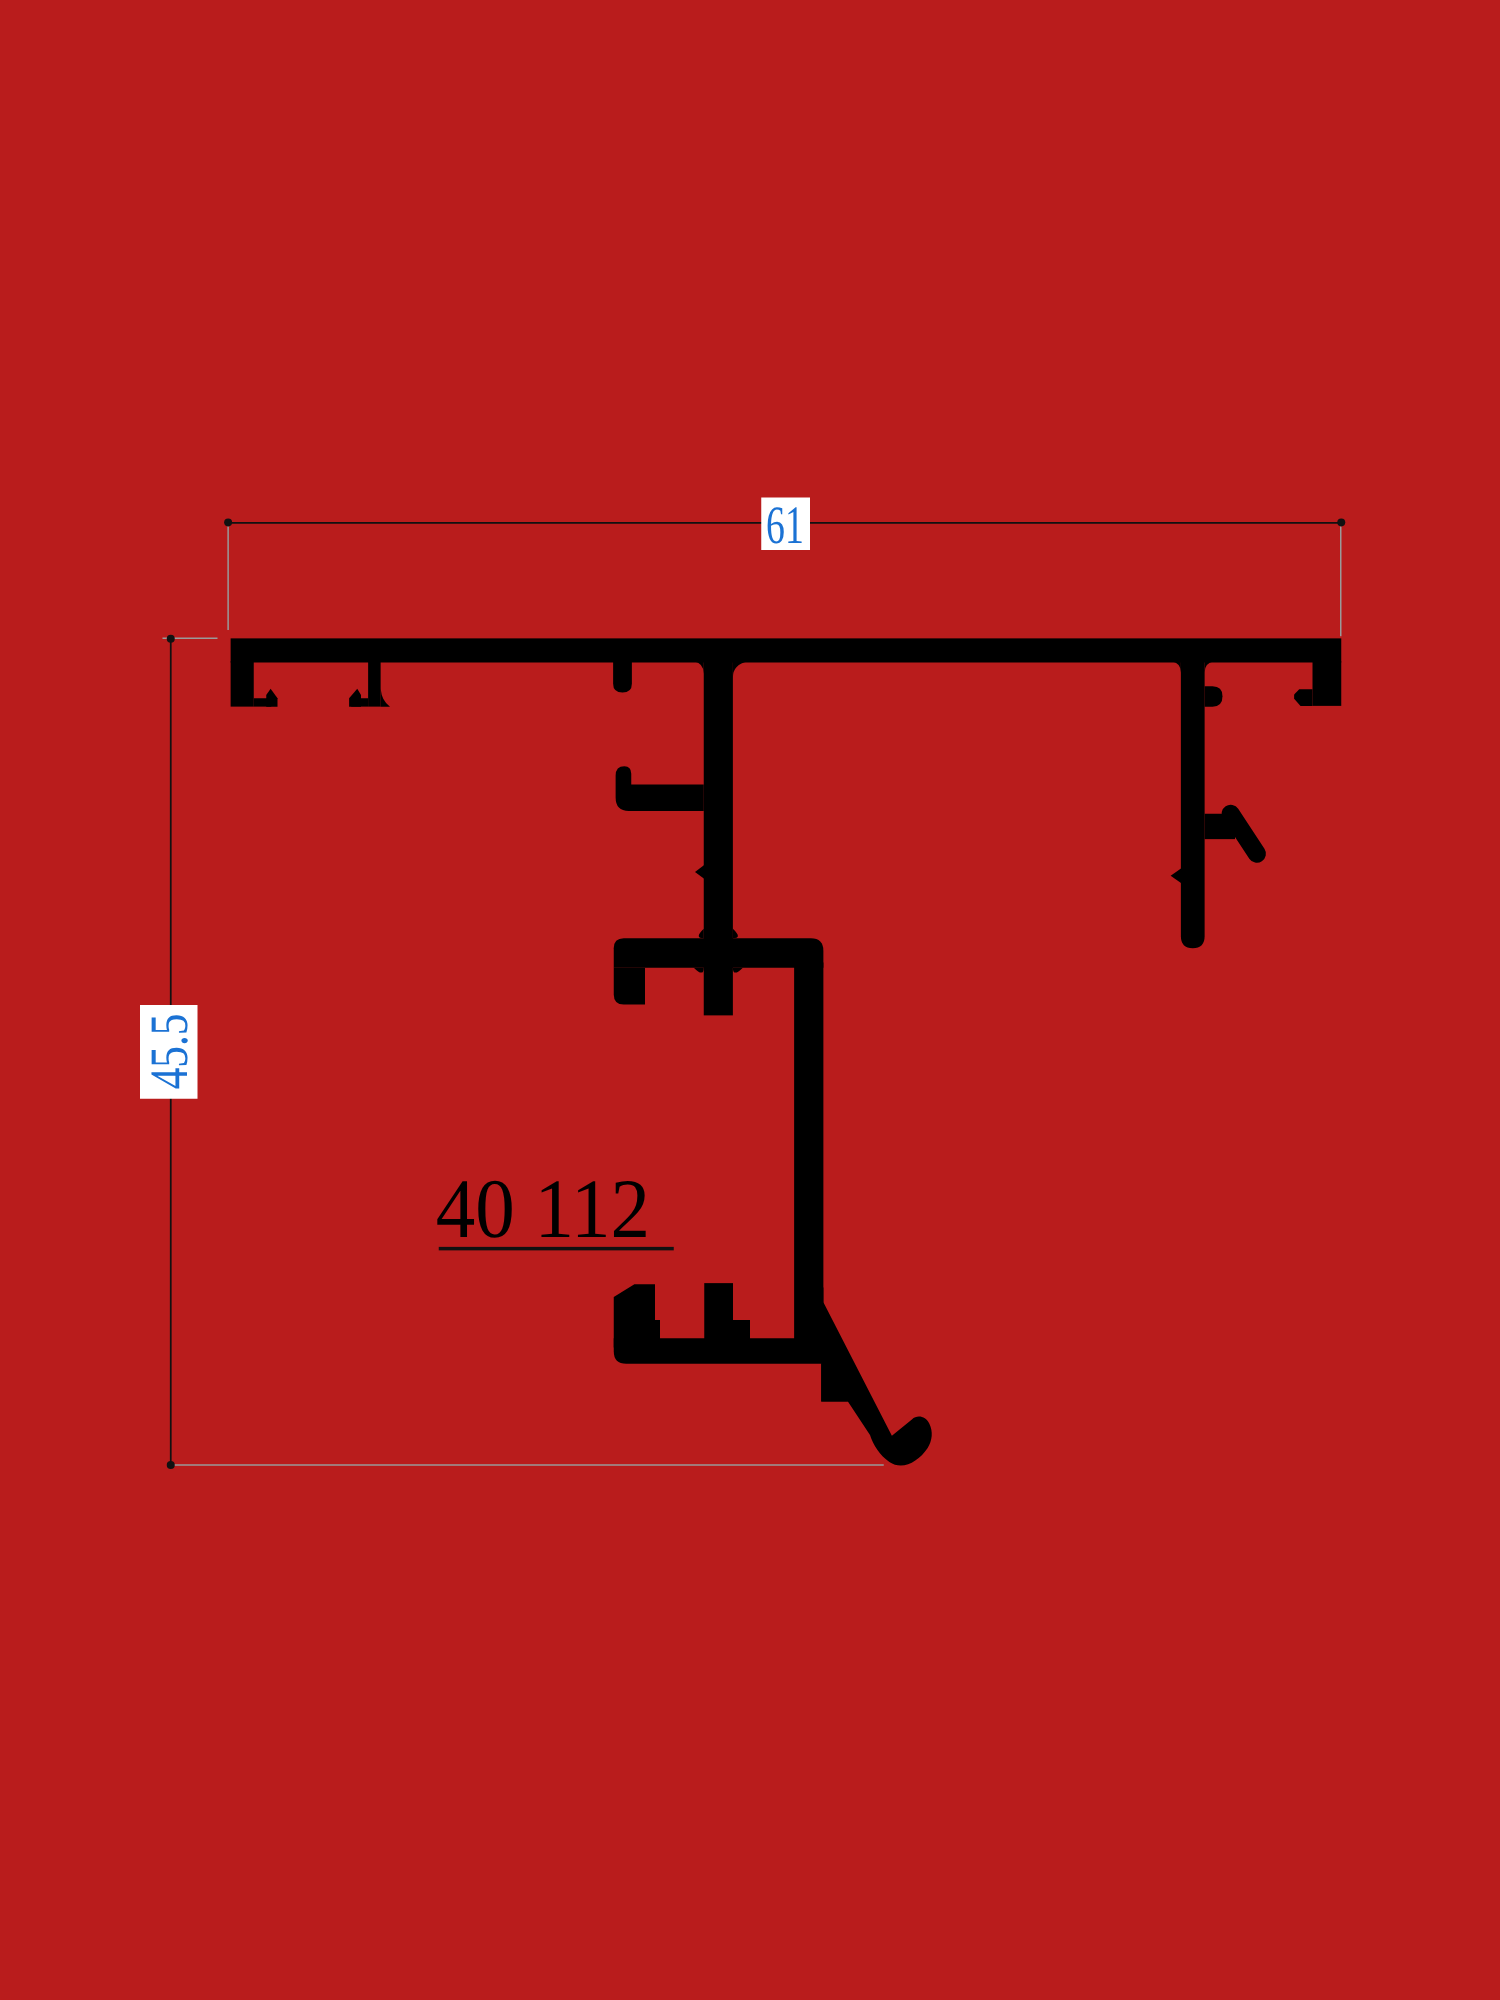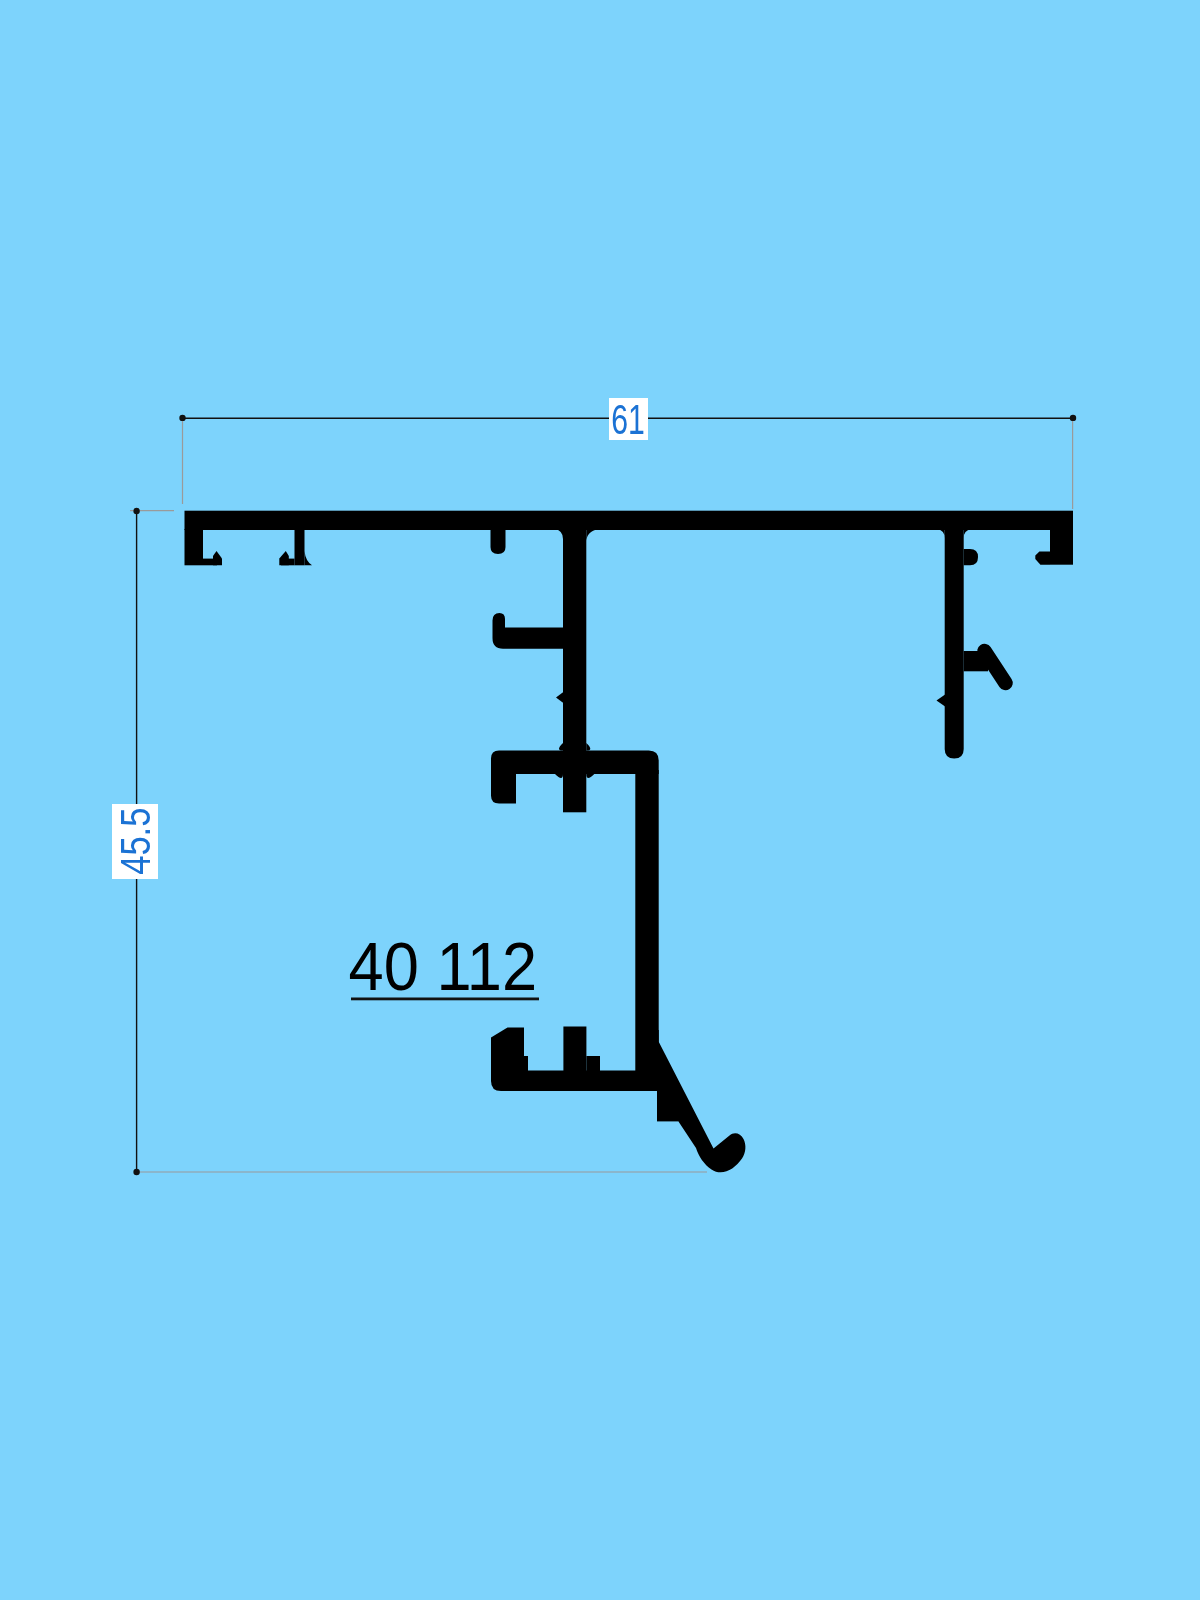--- a/index.html
+++ b/index.html
@@ -1,17 +1,17 @@
 <!DOCTYPE html>
 <html><head>
 <meta charset="utf-8">
 <style>
   html,body{margin:0;padding:0;background:#ffffff;}
-  .page{position:relative;width:1200px;height:1600px;background:#7dd3fc;overflow:hidden;
-        font-family:Liberation Sans, sans-serif;}
+  .page{position:relative;width:1200px;height:1600px;background:#b91c1c;overflow:hidden;
+        font-family:Liberation Serif, serif;}
   svg{position:absolute;left:0;top:0;}
 </style>
 </head>
 <body>
 <div class="page">
 <svg width="1200" height="1600" viewBox="0 0 1200 1600">
 
   <line x1="182.5" y1="421" x2="182.5" y2="504" stroke="#9a9a9a" stroke-width="1.2"></line>
 
   <line x1="1072.6" y1="421" x2="1072.6" y2="509" stroke="#9a9a9a" stroke-width="1.2"></line>

